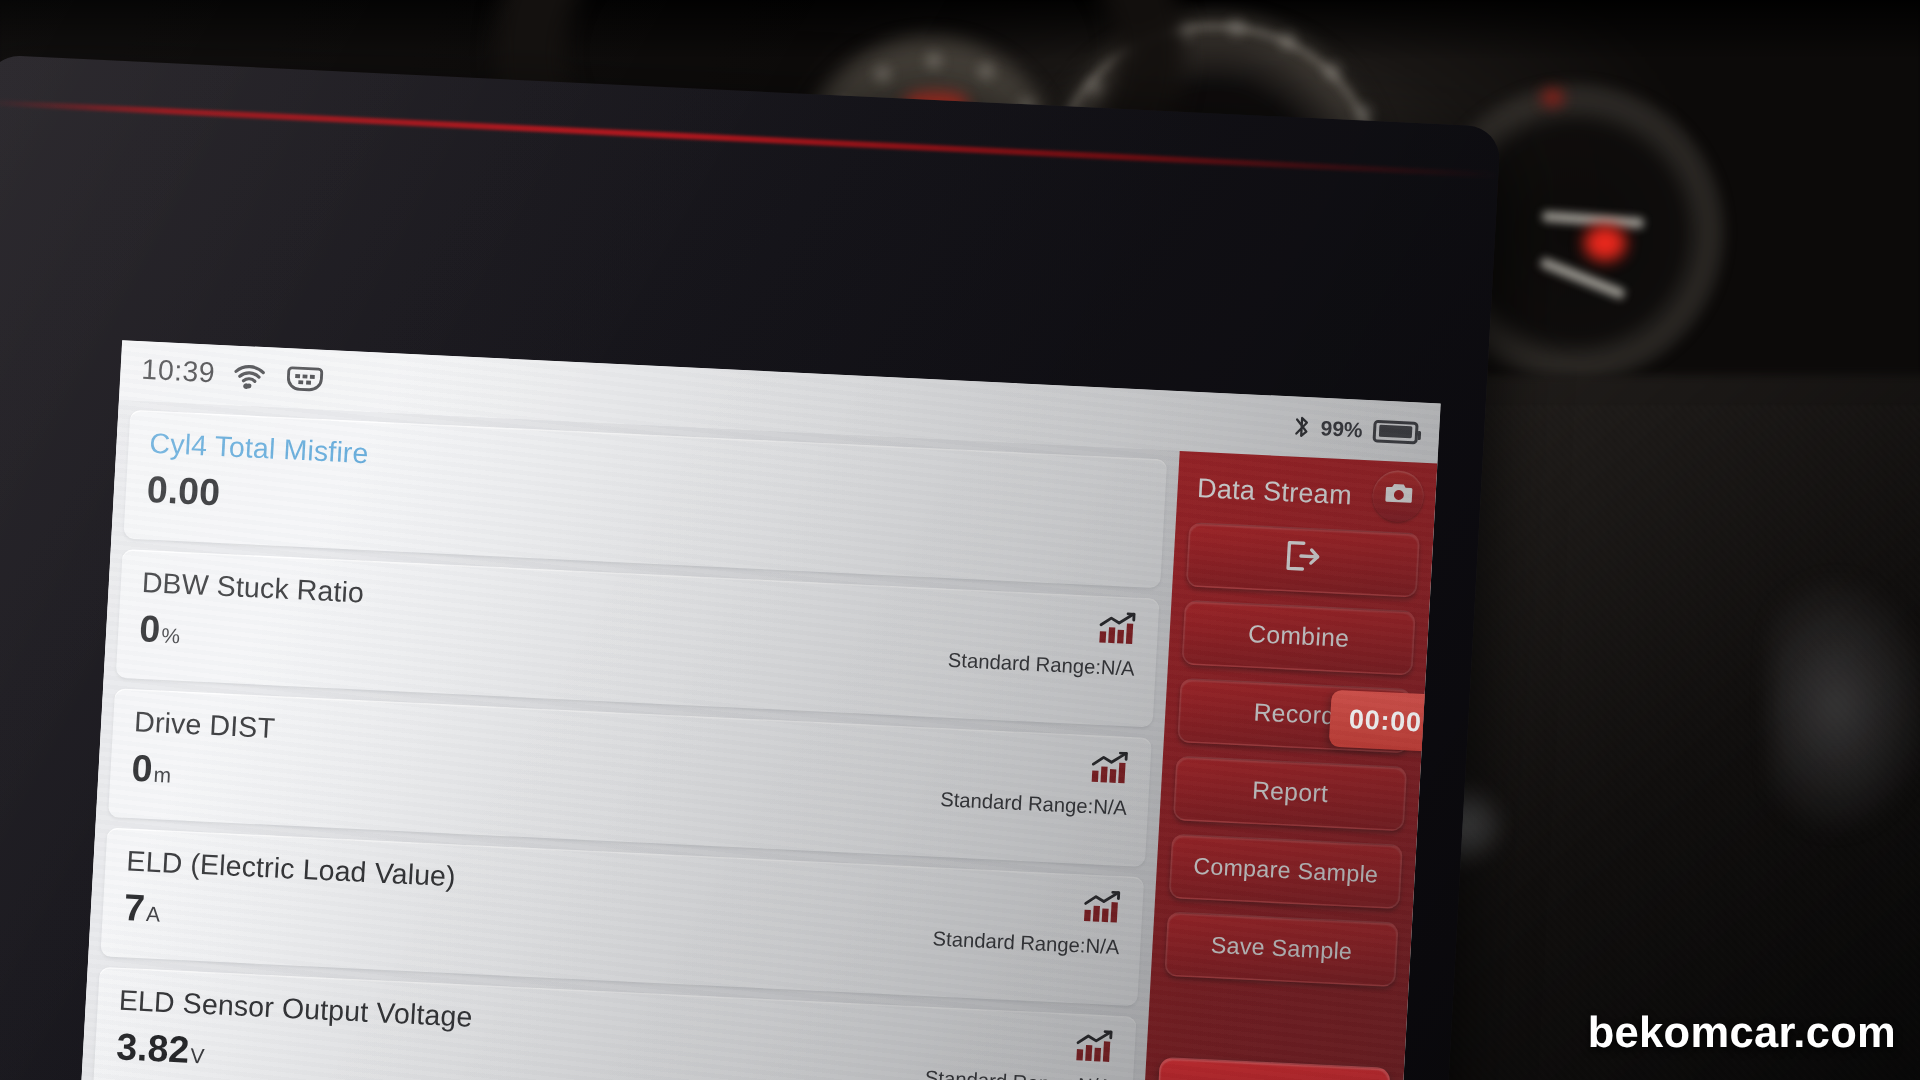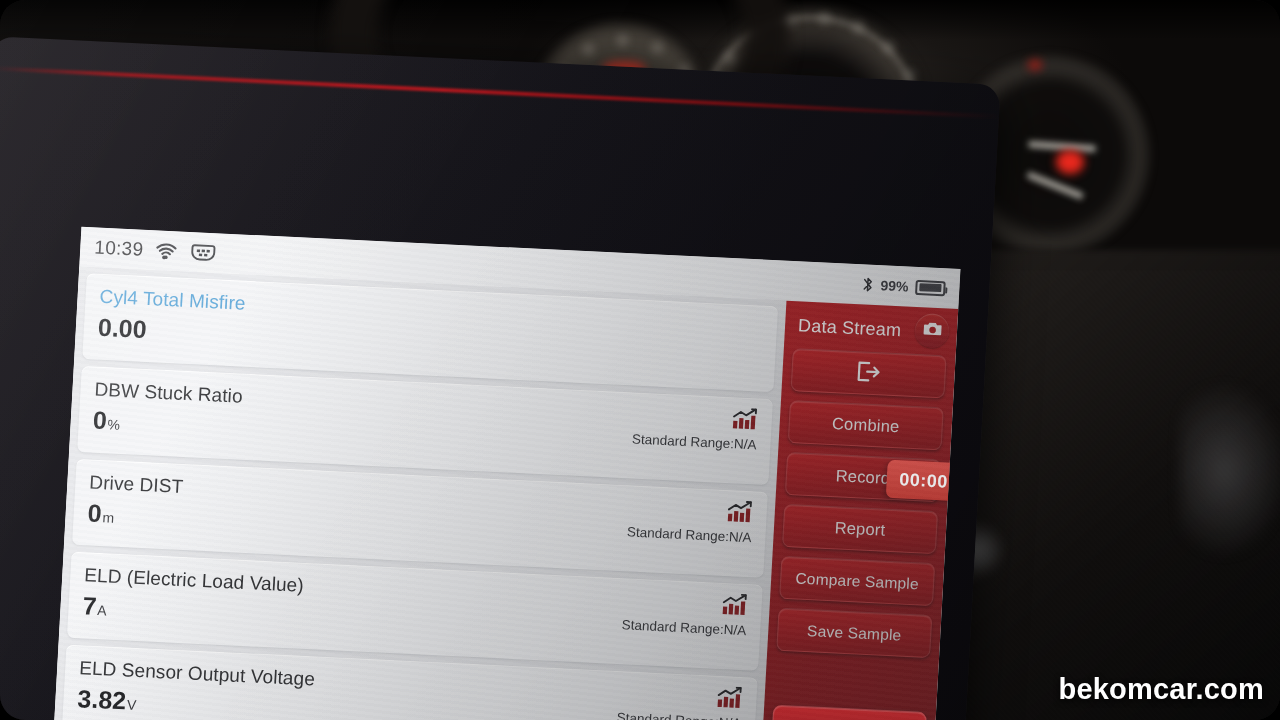--- a/index.html
+++ b/index.html
@@ -11,21 +11,20 @@
     background: #000;
     font-family: "Liberation Sans", sans-serif;
   }
 
   #scene {
     position: relative;
     width: 1280px;
     height: 720px;
     overflow: hidden;
     background: #09080a;
-    border-radius: 25px;
   }
 
   
   .bg-layer {
     position: absolute;
     inset: 0;
     background:
       radial-gradient(ellipse 320px 200px at 820px 130px, #3a3530 0%, #1a1715 55%, #0d0b0a 100%),
       radial-gradient(ellipse 200px 150px at 1065px 160px, #2e2a26 0%, #141211 60%, #0b0a09 100%),
       radial-gradient(ellipse 180px 140px at 610px 120px, #332f2a 0%, #171513 60%, #0a0909 100%),

